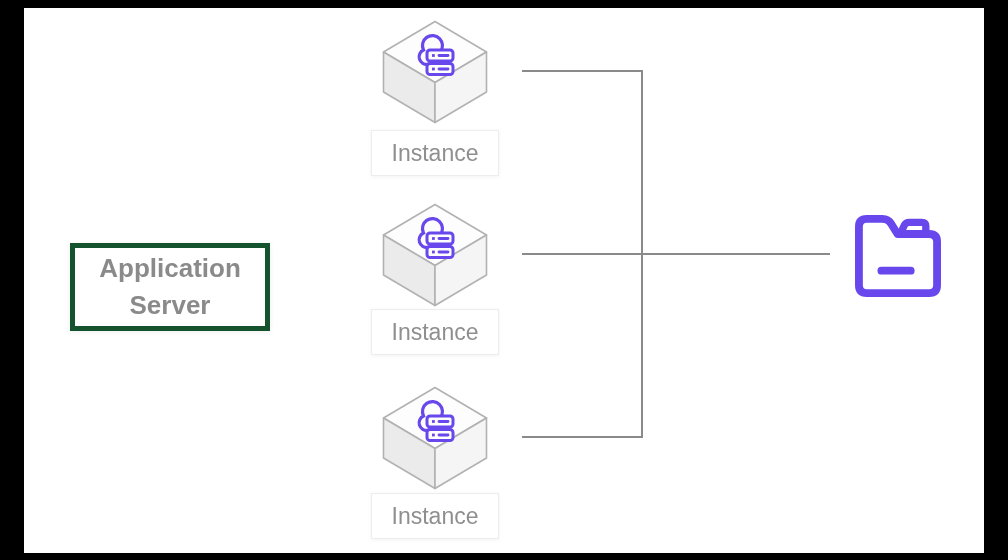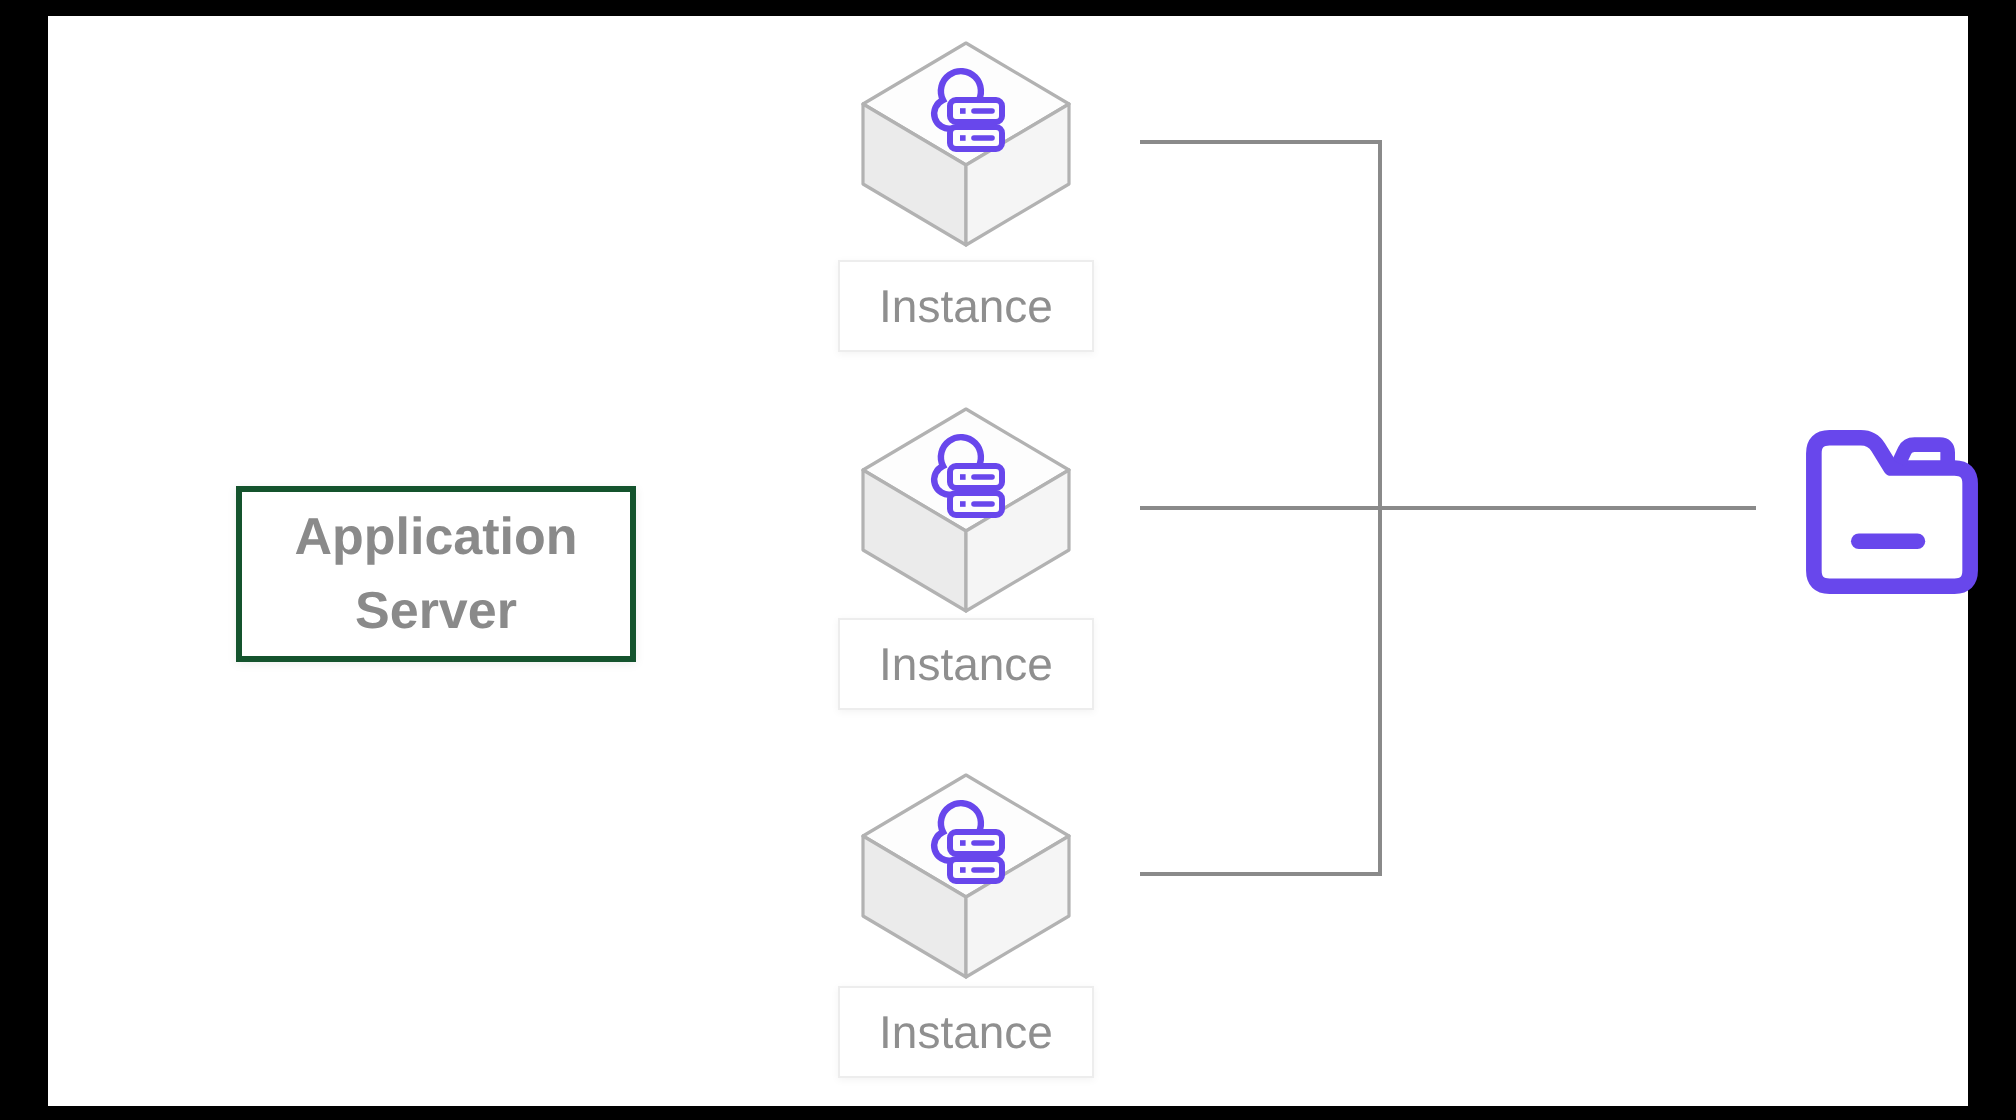--- a/index.html
+++ b/index.html
@@ -10,26 +10,26 @@
     font-family:"Liberation Sans", sans-serif;
     overflow:hidden;
   }
   .stage{
     position:absolute;left:0;top:0;width:1008px;height:560px;
   }
   .canvas{
     position:absolute;left:24px;top:8px;width:960px;height:545px;
     background:#ffffff;
   }
-  .abs{position:absolute;margin-left:48px;}
+  .abs{position:absolute;}
   
   .app-server-box{
     left:70px;top:243px;width:200px;height:88px;
     background:#fff;
-    border:3px solid #14532d;
+    border:5px solid #14532d;
     box-shadow:0 1px 5px rgba(0,0,0,0.07);
     display:flex;align-items:center;justify-content:center;
     box-sizing:border-box;
   }
   .app-server-box .label{
     width:150px;
     text-align:center;
     font-size:26px;font-weight:bold;color:#8a8a8a;
     line-height:37px;
   }

